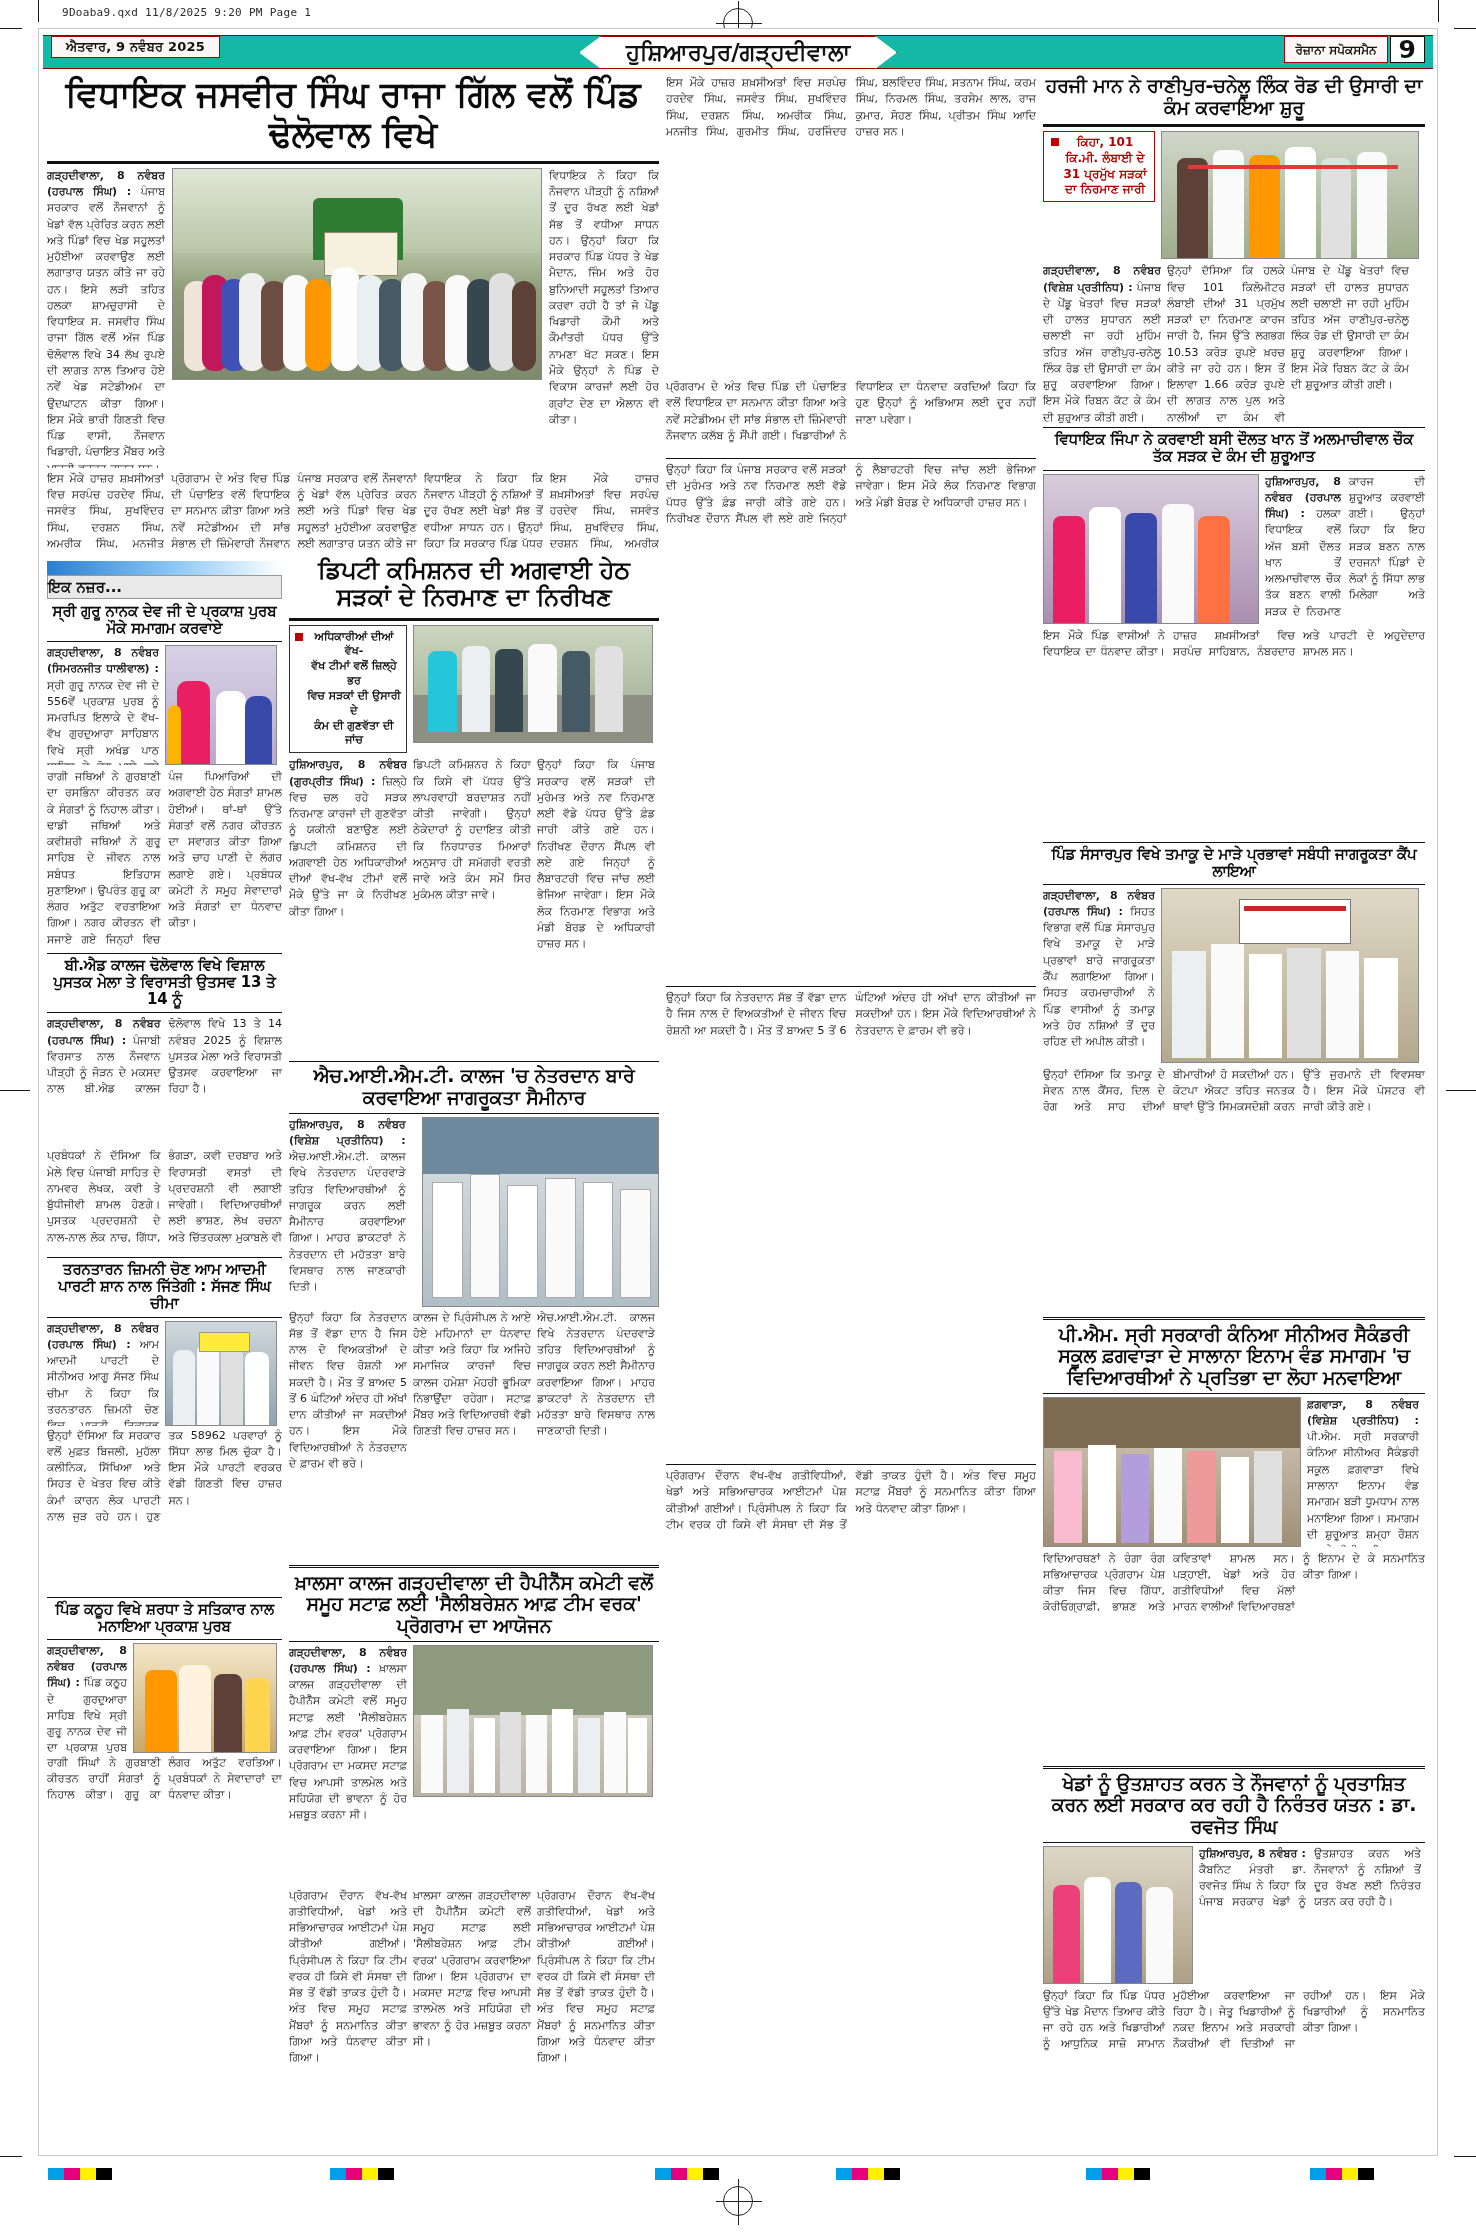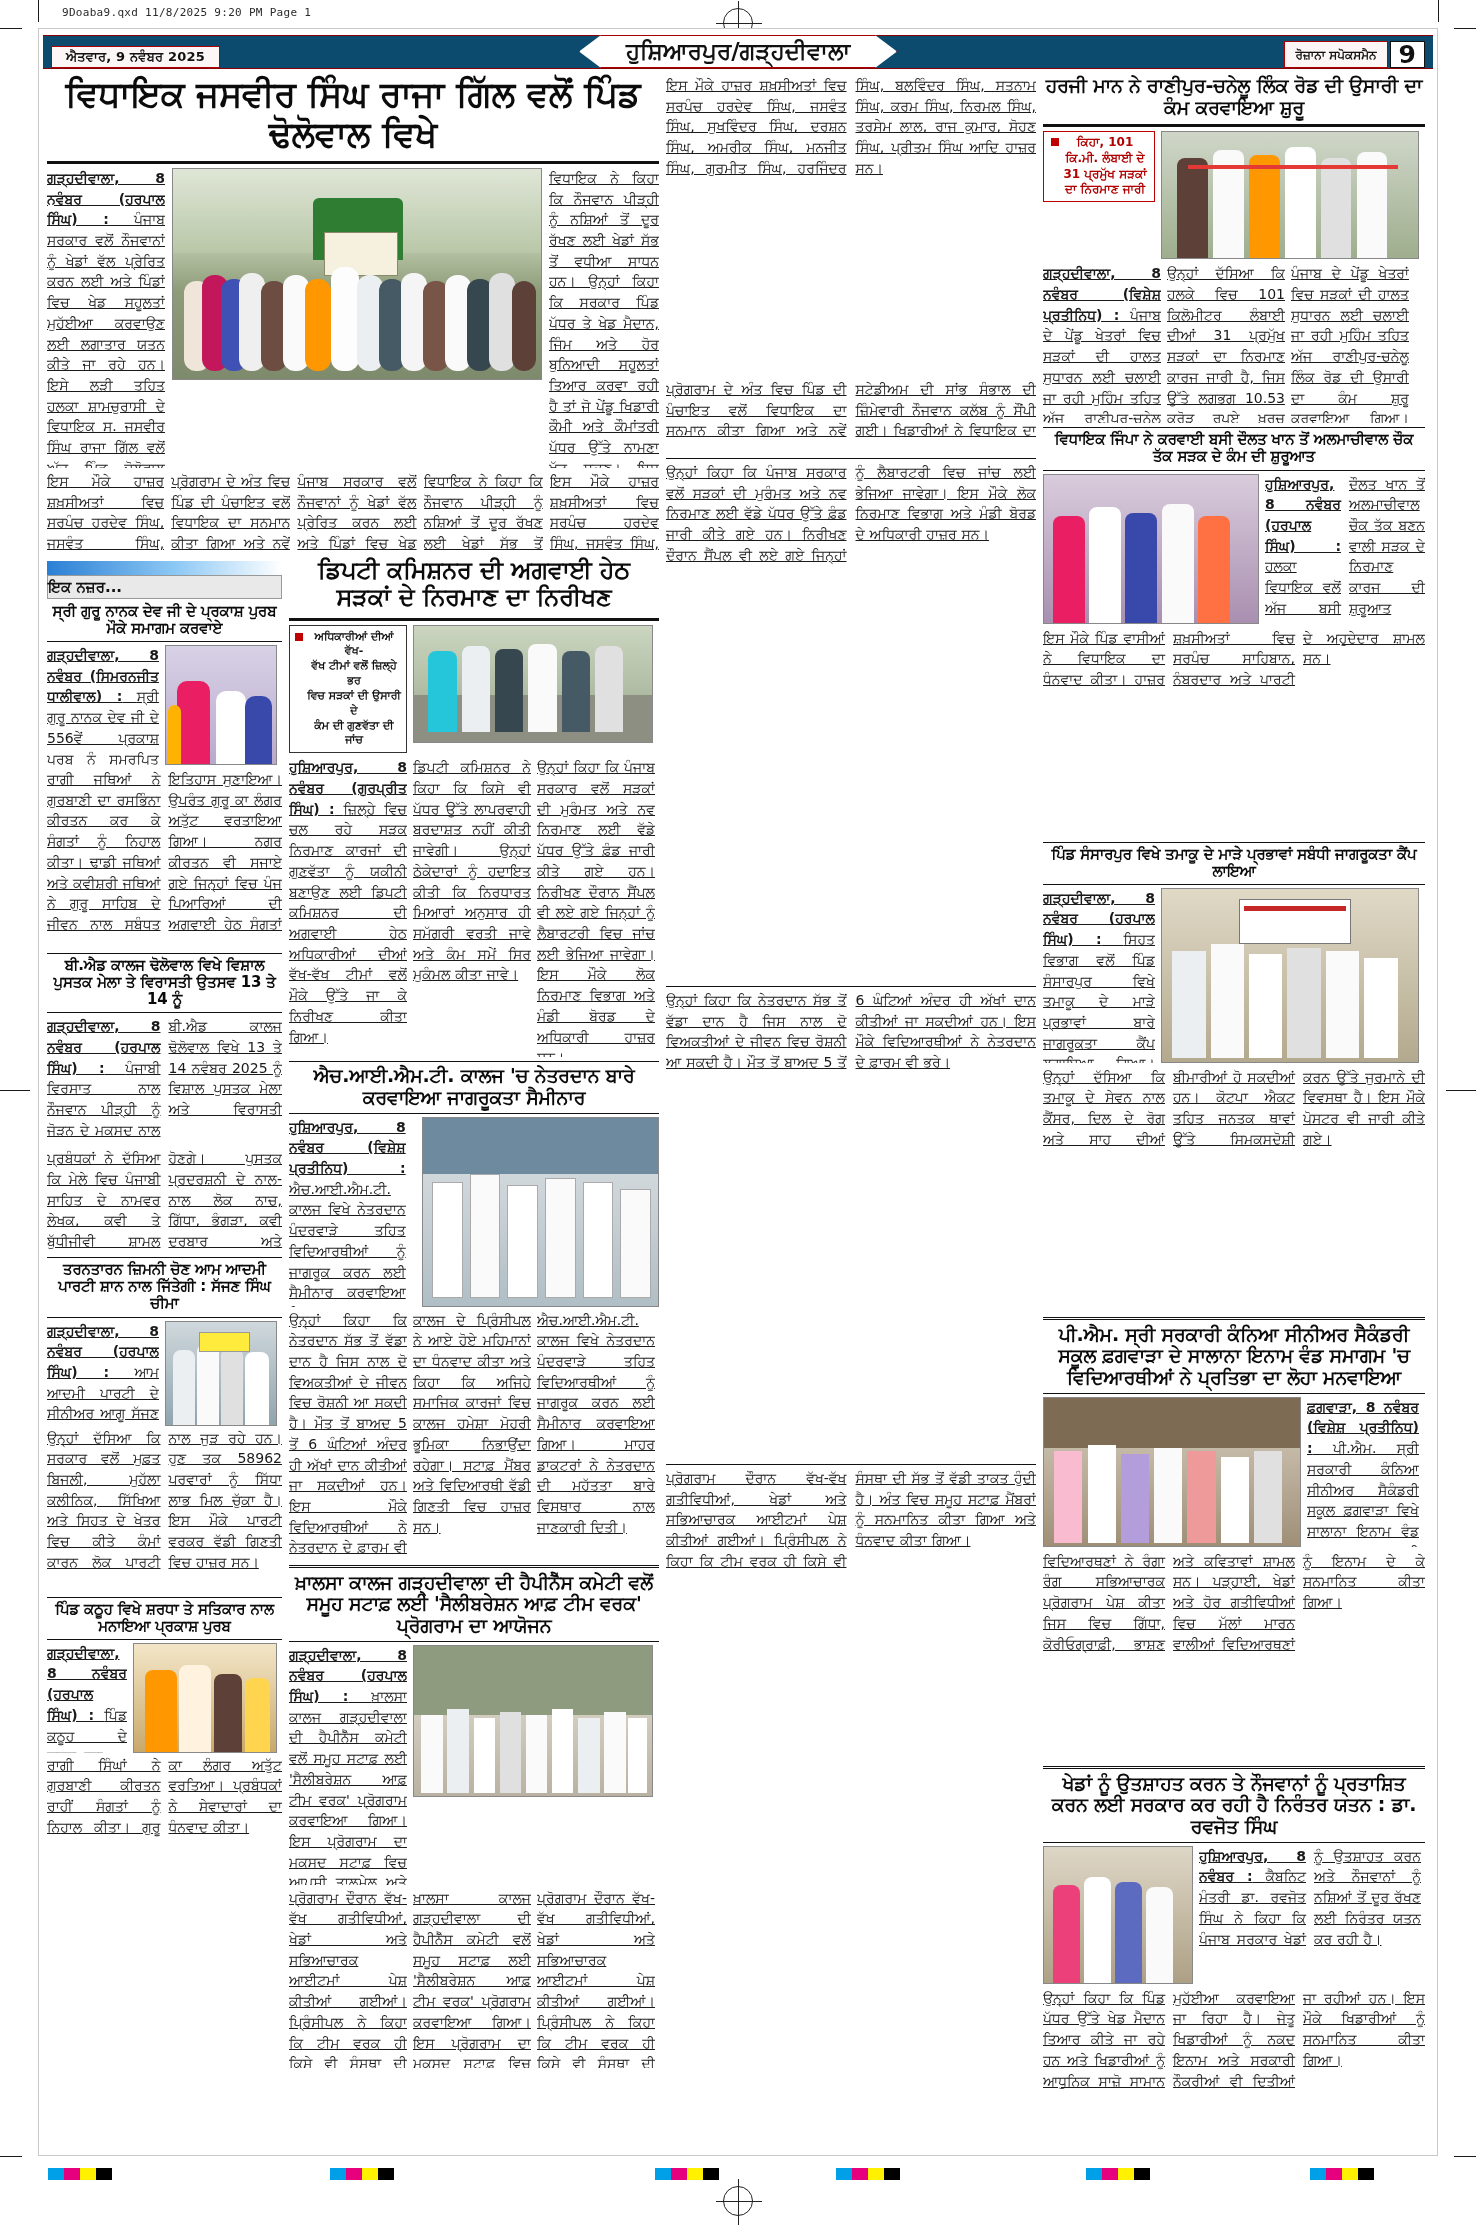--- a/index.html
+++ b/index.html
@@ -35,23 +35,23 @@
   .page {
     position:absolute; left:38px; top:28px;
     width:1400px; height:2128px;
     background:#fff;
     border:1px solid #c9c9c9;
   }
 
   
   .masthead {
     position:relative; height:34px; margin:6px 4px 0 4px;
-    background:#0c4a6e;
+    background:#14b8a6;
     border-top:1px solid #8b0000; border-bottom:1px solid #8b0000;
-    display:flex; align-items:flex-end;
+    display:flex; align-items:flex-start;
   }
   .date-chip {
     margin-left:8px; background:#fdf6f6; border:1px solid #a00;
     padding:2px 14px; font-size:13px; font-weight:bold; color:#111;
     white-space:nowrap; letter-spacing:.2px;
   }
   .masthead-center {
     position:absolute; left:50%; transform:translateX(-50%);
     background:#fff; border:1px solid #a00;
     padding:2px 46px; font-size:23px; font-weight:bold; color:#111;
@@ -86,24 +86,23 @@
     line-height:1.14; letter-spacing:-.2px;
   }
   .hl-xl   { font-size:35px; }
   .hl-lg   { font-size:24px; }
   .hl-md   { font-size:19px; }
   .hl-sm   { font-size:15px; }
   .rule-thick { border-bottom:3px solid #111; margin:6px 0 4px; }
   .rule-thin  { border-bottom:1px solid #111; margin:4px 0 3px; }
   .rule-dbl   { border-bottom:3px double #111; margin:5px 0 4px; }
   .bt {
-    font-size:14px; line-height:1.48; color:#1a1a1a;
+    font-size:11px; line-height:1.48; color:#1a1a1a;
     text-align:justify; word-spacing:.4px; hyphens:none;
     overflow:hidden;
-    text-decoration:underline;
   }
   .bt .lead { font-weight:bold; }
 
   
   .photo {
     position:relative; overflow:hidden; border:1px solid #888;
     background:#b9bfae;
   }
   .photo .ppl { position:absolute; bottom:0; left:0; right:0; }
   .dot { position:absolute; border-radius:50%; }

